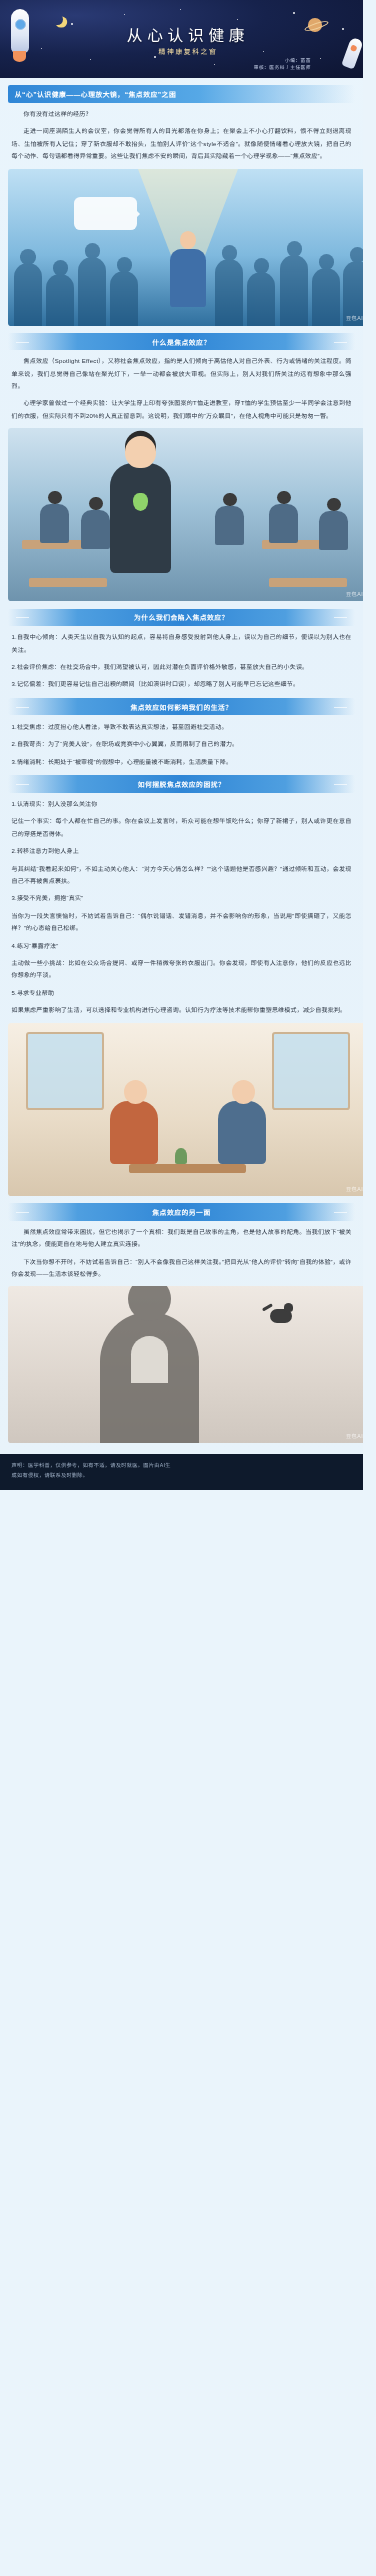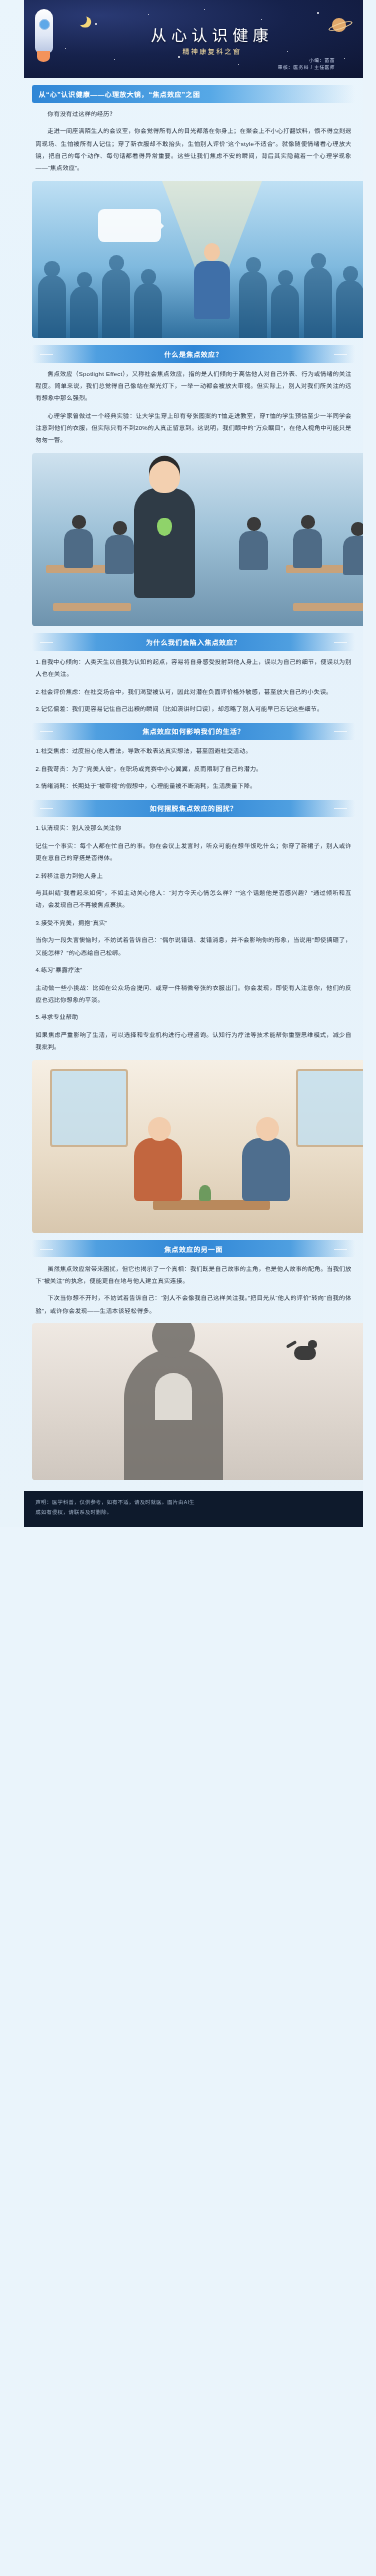--- a/index.html
+++ b/index.html
@@ -6,21 +6,20 @@
   html, body {
     width: 376px;
     background: #eaf4fb;
     font-family: "Liberation Sans", "DejaVu Sans", sans-serif;
   }
   .page {
     width: 363px;
     position: relative;
     background: linear-gradient(180deg, #eaf5fc 0%, #e6f2fb 40%, #e8f3fa 100%);
     overflow: hidden;
-    padding-left: 24px;
   }
 
   
   .hero {
     position: relative;
     width: 376px;
     height: 78px;
     background: radial-gradient(ellipse at 20% 20%, #2a3a74 0%, #16224c 45%, #0d1430 100%);
     overflow: hidden;
   }

